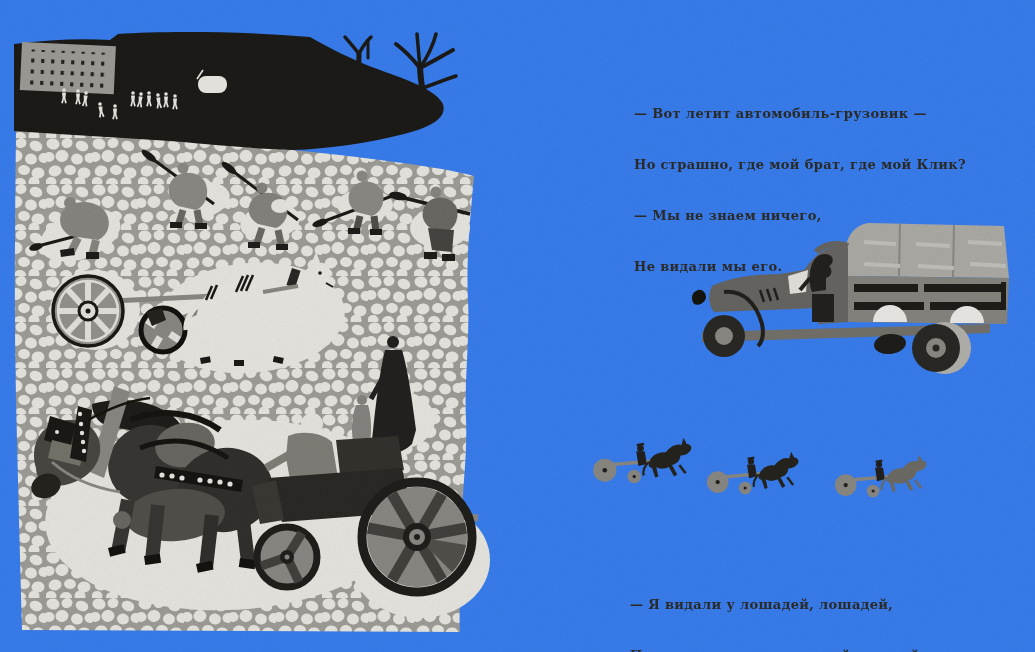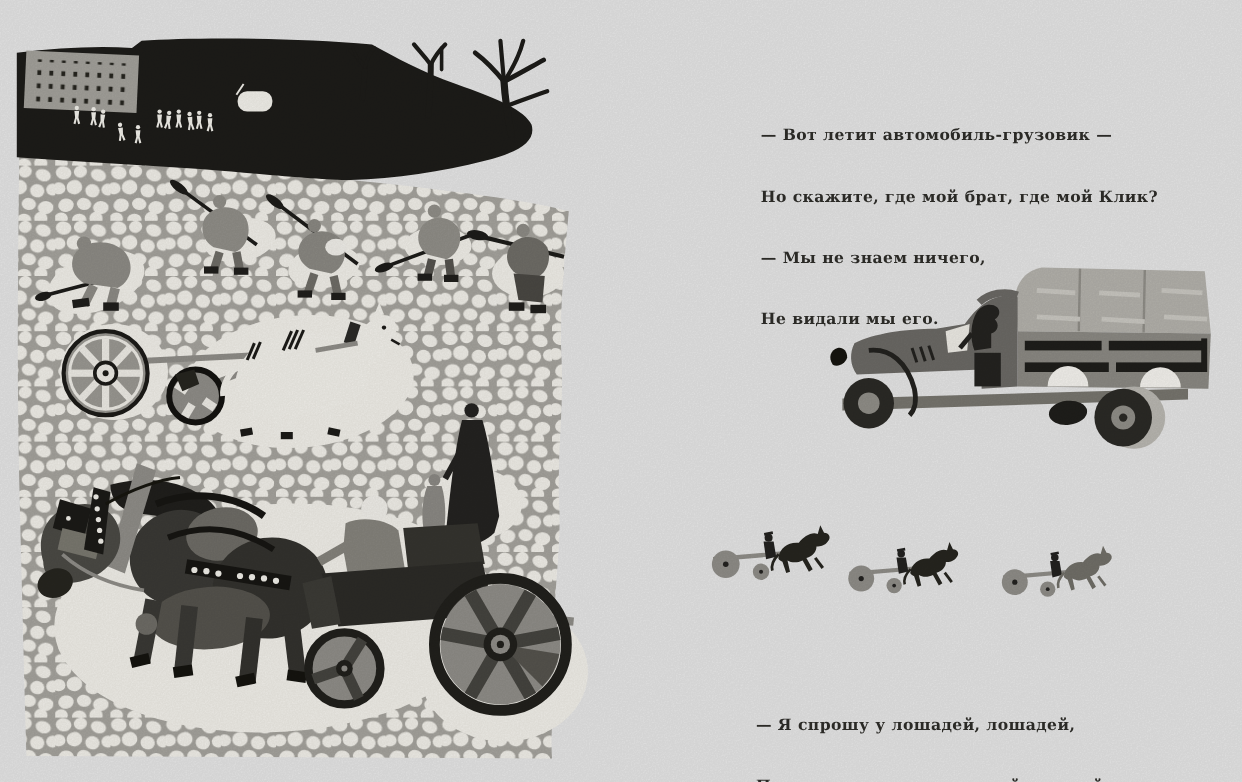--- a/index.html
+++ b/index.html
@@ -1,16 +1,16 @@
 <!DOCTYPE html>
 <html><head>
 <meta charset="utf-8">
 <style>
   html,body{margin:0;padding:0;background:#ffffff;}
-  .spread{position:relative;width:1035px;height:652px;background:#e5e5e5;overflow:hidden;
+  .spread{position:relative;width:1035px;height:652px;background:#3b82f6;overflow:hidden;
           font-family:"DejaVu Serif","Liberation Serif",serif;}
   .page{position:absolute;top:0;bottom:0;}
   .page-left{left:0;width:517px;}
   .page-right{left:517px;width:518px;}
   svg{display:block;}
   .ill{position:absolute;}
   .stanza{position:absolute;color:#2e2d29;font-weight:bold;font-size:13px;
           line-height:17px;letter-spacing:0.35px;white-space:pre-wrap;}
   .stanza-top{left:634px;top:71px;}
   .stanza-bottom{left:630px;top:562px;}
@@ -323,21 +323,21 @@
           <circle cx="417" cy="537" r="3" fill="#21201c"></circle>
         </g>
       </g>
     </svg>
   </div>
 
   <div class="page page-right"></div>
 
   <div class="stanza stanza-top">
     <div>— Вот летит автомобиль-грузовик —</div>
-    <div>Но скажите, где мой брат, где мой Клик?</div>
+    <div>Но страшно, где мой брат, где мой Клик?</div>
     <div>— Мы не знаем ничего,</div>
     <div>Не видали мы его.</div>
   </div>
 
   <svg class="ill" style="left:668px;top:212px" width="350" height="170" viewBox="0 0 350 170">
     <g>
       <path d="M180,64 L178,34 C180,22 188,13 200,11 L336,14 L341,66 Z" fill="#b3b1ab"></path>
       <g stroke="#908e88" stroke-width="2">
         <line x1="232" y1="12" x2="231" y2="64"></line>
           <line x1="286" y1="13" x2="285" y2="65"></line>
@@ -411,21 +411,21 @@
         <path d="M58,36 C54,40 52,45 53,49" stroke="var(--horse,#26251f)" stroke-width="2.2" fill="none"></path>
         <line x1="87" y1="39" x2="93" y2="47" stroke="var(--horse,#26251f)" stroke-width="2.4"></line>
       </g>
     </defs>
     <use href="#minicart" transform="translate(13,4) scale(1.05)"></use>
     <use href="#minicart" transform="translate(127,19) scale(0.98)"></use>
     <use href="#minicart" transform="translate(255,22) scale(0.98)" style="--horse:#716f68"></use>
   </svg>
 
   <div class="stanza stanza-bottom">
-    <div>— Я спрошу у лошадей, лошадей,</div>
+    <div>— Я видали у лошадей, лошадей,</div>
     <div>Проходил ли здесь трамвай-ротозей,</div>
     
     
     
   </div>
 
   <svg class="grain" width="1035" height="652">
     <filter id="grain" x="0" y="0" width="100%" height="100%">
       <feTurbulence type="fractalNoise" baseFrequency="0.8" numOctaves="2" stitchTiles="stitch"></feTurbulence>
       <feColorMatrix type="matrix" values="0 0 0 0 0  0 0 0 0 0  0 0 0 0 0  0.6 0.6 0.6 0 0"></feColorMatrix>

